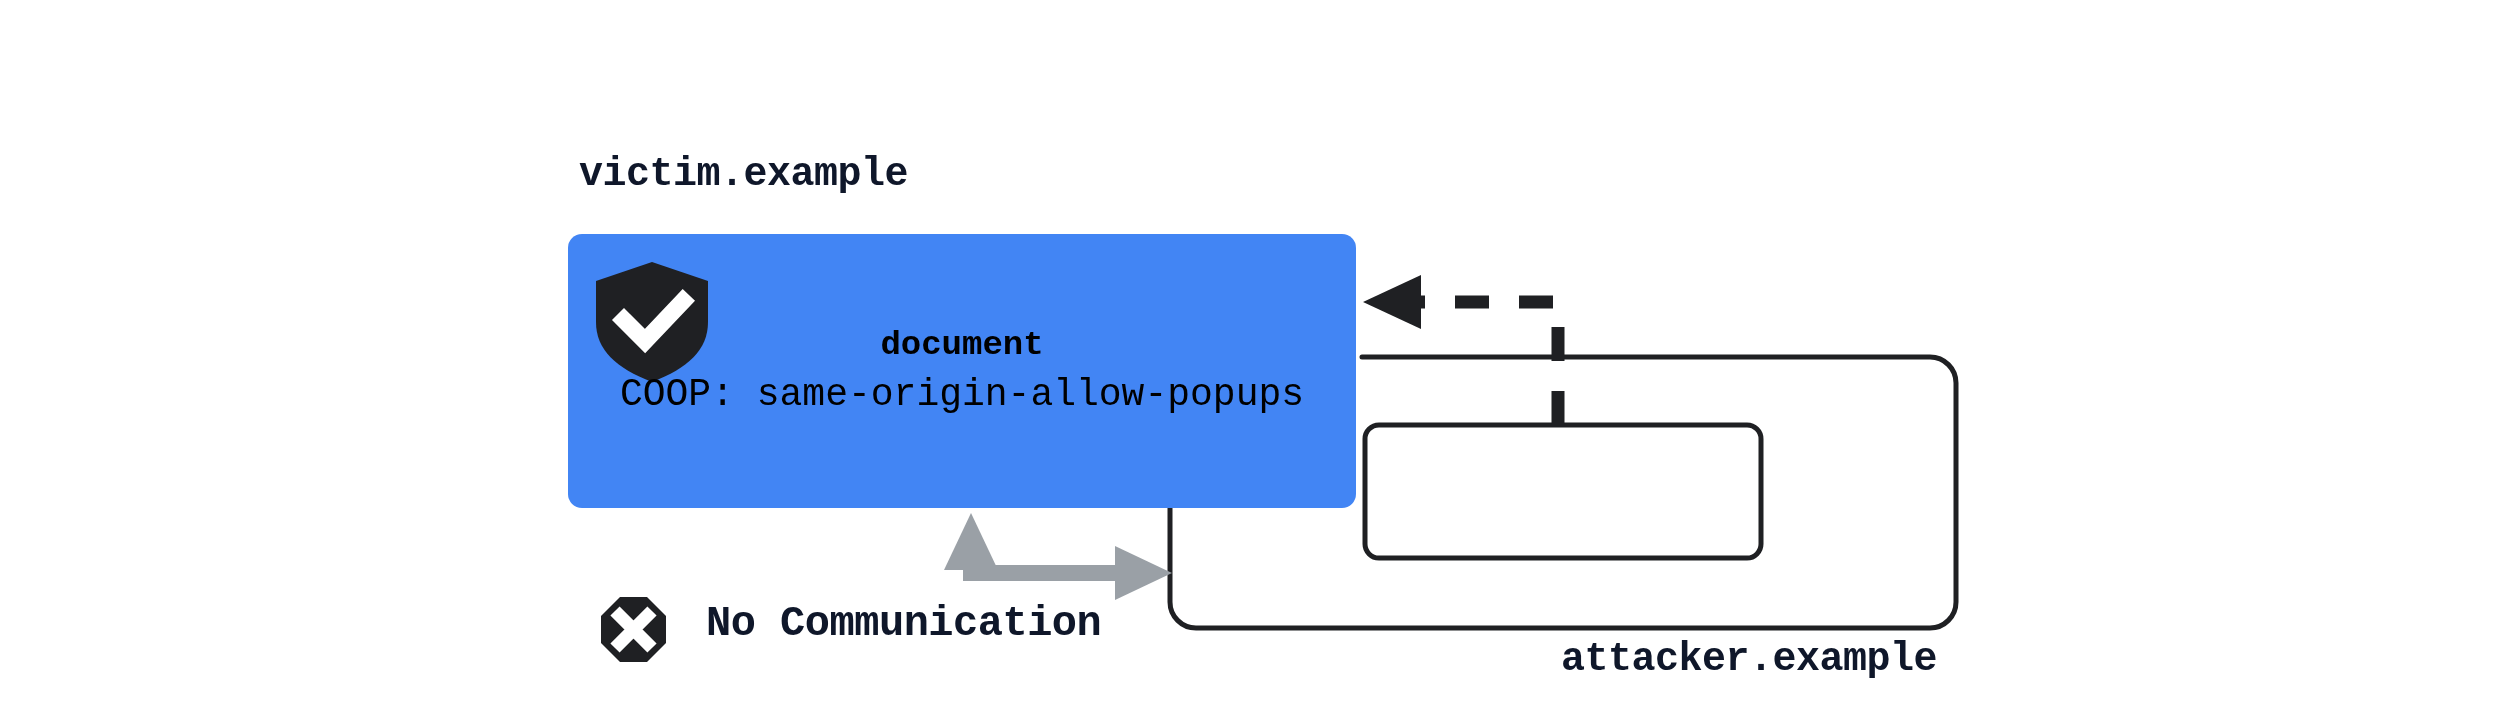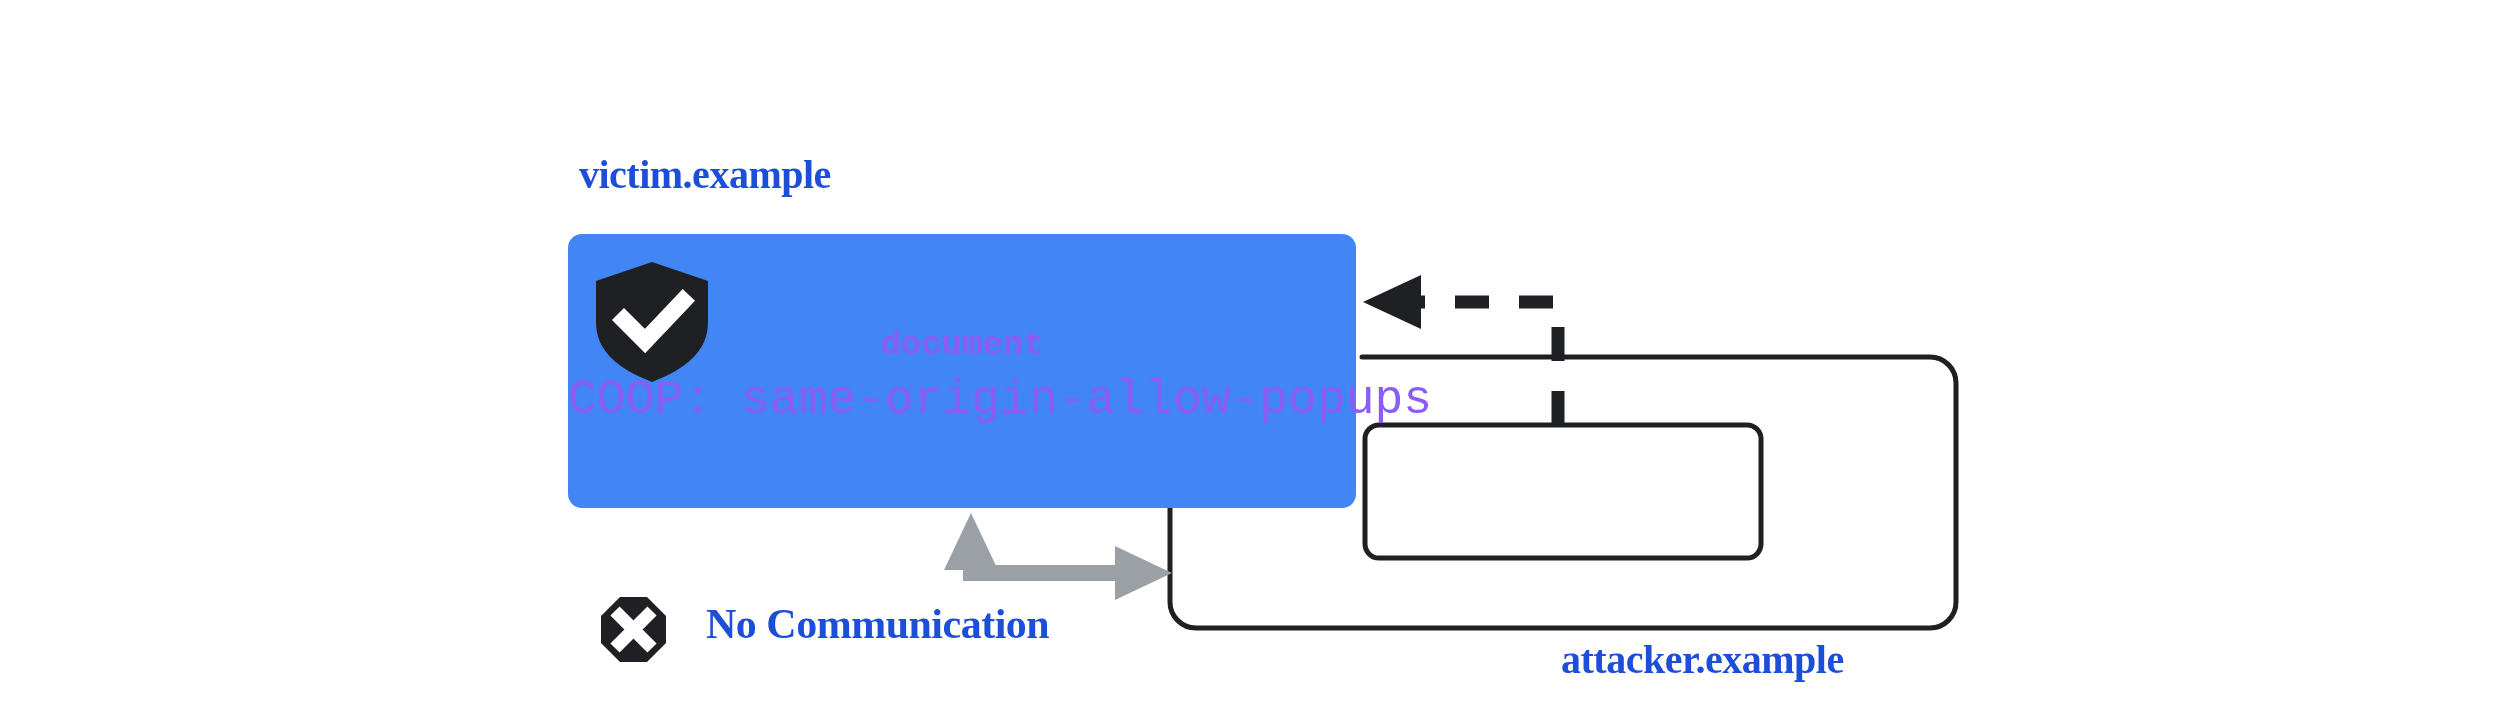--- a/index.html
+++ b/index.html
@@ -20,23 +20,23 @@
   }
   #diagram-svg {
     position: absolute;
     left: 0;
     top: 0;
     width: 2500px;
     height: 727px;
   }
   .lbl {
     position: absolute;
-    font-family: Liberation Serif, serif;
+    font-family: Liberation Mono, monospace;
     font-weight: bold;
-    color: #1d4ed8;
+    color: #0f172a;
     white-space: nowrap;
     line-height: 1;
   }
   #victim-label {
     left: 579px;
     top: 155px;
     font-size: 40px;
     letter-spacing: -0.5px;
   }
   #attacker-label {
@@ -47,37 +47,37 @@
   }
   #no-comm-label {
     left: 706px;
     top: 603px;
     font-size: 42px;
     letter-spacing: -0.5px;
   }
   .mono {
     position: absolute;
     font-family: "Liberation Mono", "DejaVu Sans Mono", monospace;
-    color: #8b5cf6;
+    color: #000000;
     white-space: nowrap;
     line-height: 1;
     text-align: center;
   }
   #doc-title {
     left: 568px;
     top: 328px;
     width: 788px;
     font-size: 34px;
     font-weight: bold;
   }
   #coop-line {
     left: 568px;
     top: 376px;
     width: 788px;
-    font-size: 48px;
+    font-size: 38px;
     font-weight: normal;
   }
   #open-label {
     left: 1365px;
     top: 477px;
     width: 396px;
     font-size: 36px;
     font-weight: bold;
     font-family: "Liberation Sans", sans-serif;
     letter-spacing: 0px;

